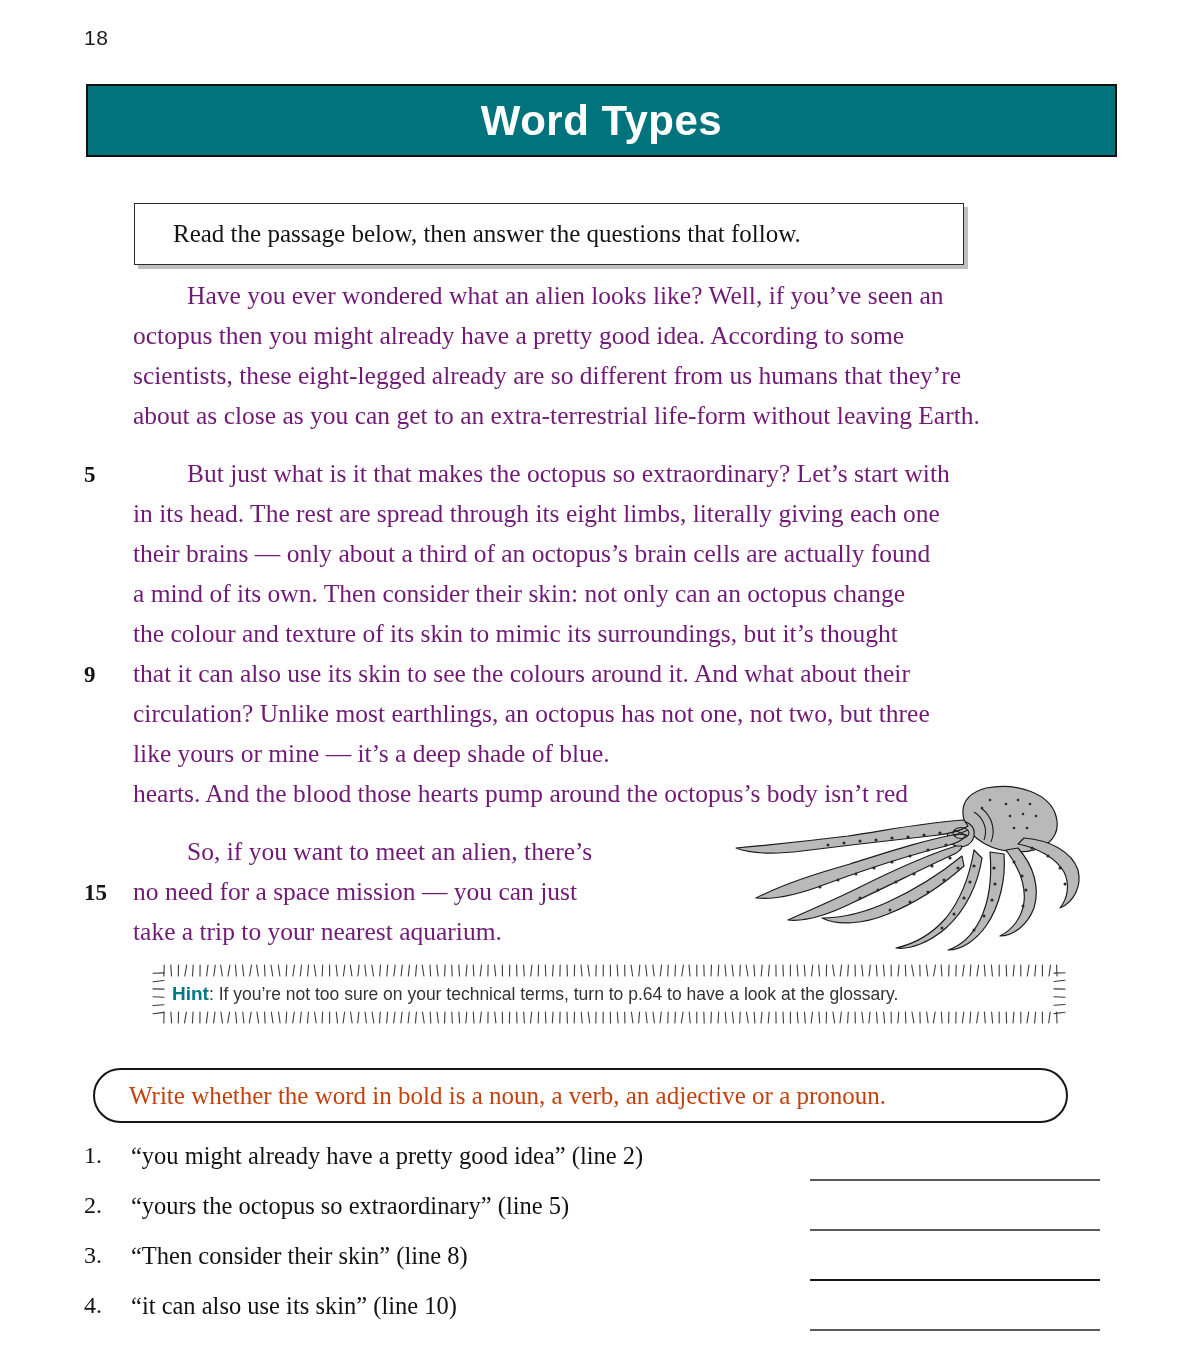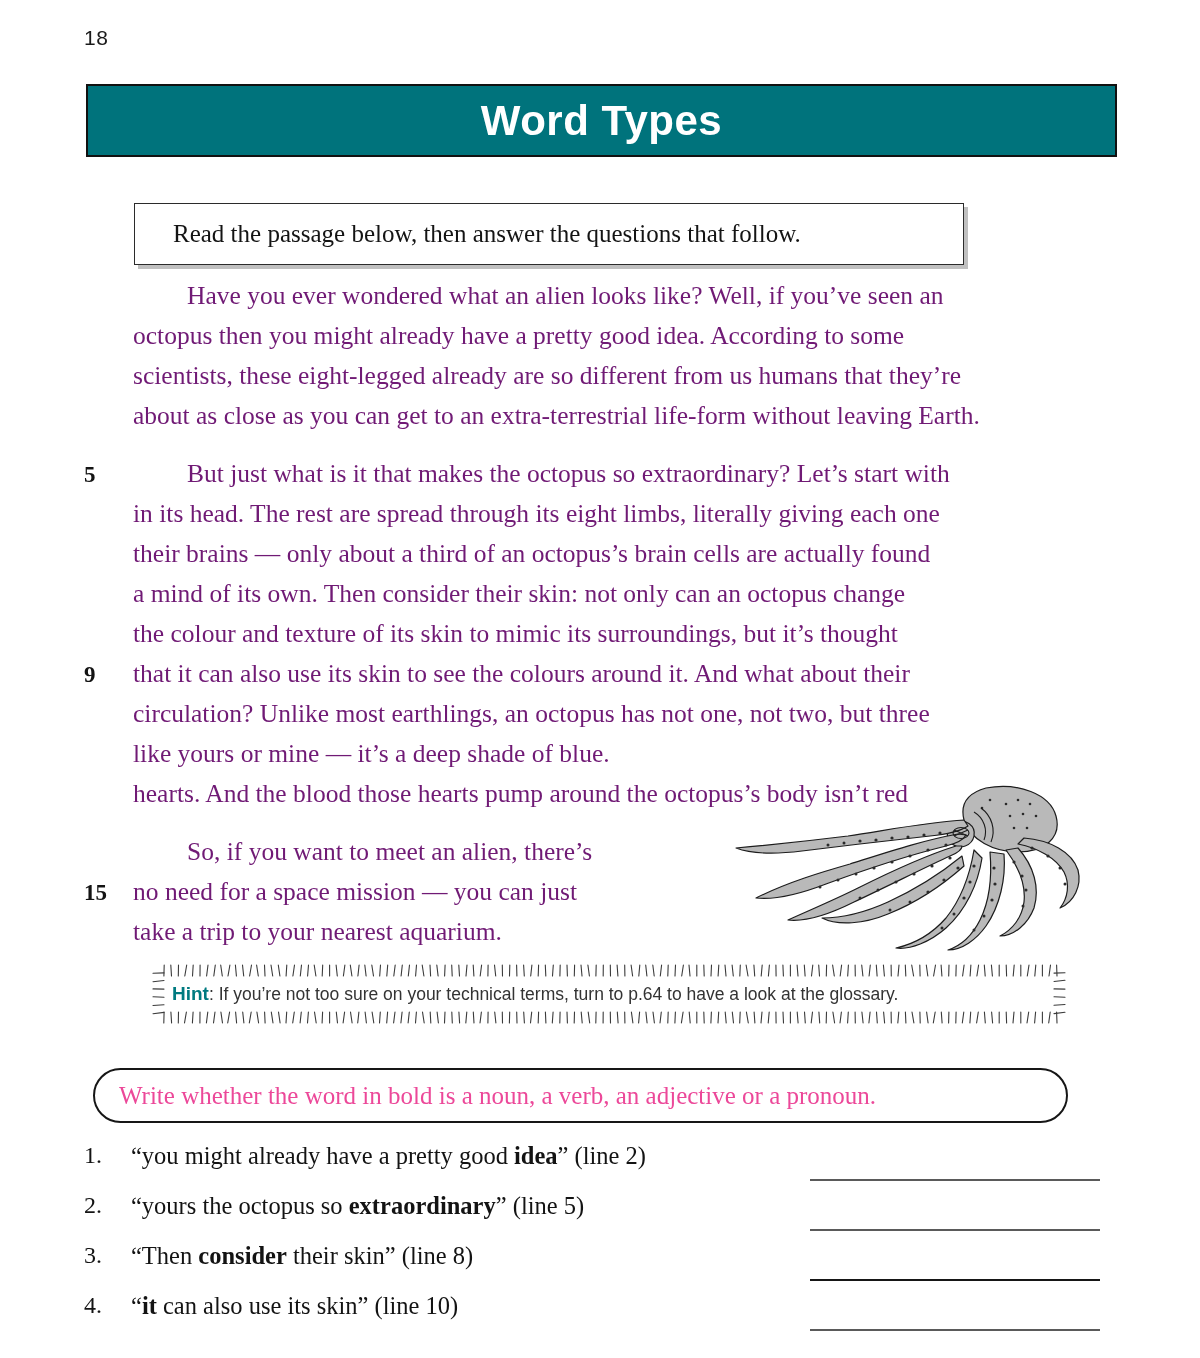--- a/index.html
+++ b/index.html
@@ -126,23 +126,23 @@
     position: absolute;
     left: 93px; top: 1068px;
     width: 975px; height: 55px;
     border: 2px solid #161616;
     border-radius: 28px;
     background: #ffffff;
     display: flex;
     align-items: center;
   }
   .pill-box .pill-text {
-    padding-left: 24px;
+    padding-left: 34px;
     font-size: 25px;
-    color: #ec4899;
+    color: #c2410c;
   }
 
   
   .questions {
     position: absolute;
     left: 84px; top: 1142px;
     width: 1035px;
   }
   .q-row {
     position: relative;
@@ -155,21 +155,21 @@
     font-size: 24px;
     color: #131313;
   }
   .q-text {
     position: absolute;
     left: 47px; top: 0;
     font-size: 24.5px;
     color: #131313;
     white-space: nowrap;
   }
-  .q-text b { font-weight: bold; }
+  .q-text b { font-weight: normal; }
   .answer-line {
     position: absolute;
     left: 726px;
     top: 37px;
     width: 290px;
     height: 0;
     border-bottom: 2px solid #5a5a5a;
   }
   .answer-line.dark { border-bottom-color: #161616; }
 </style>

